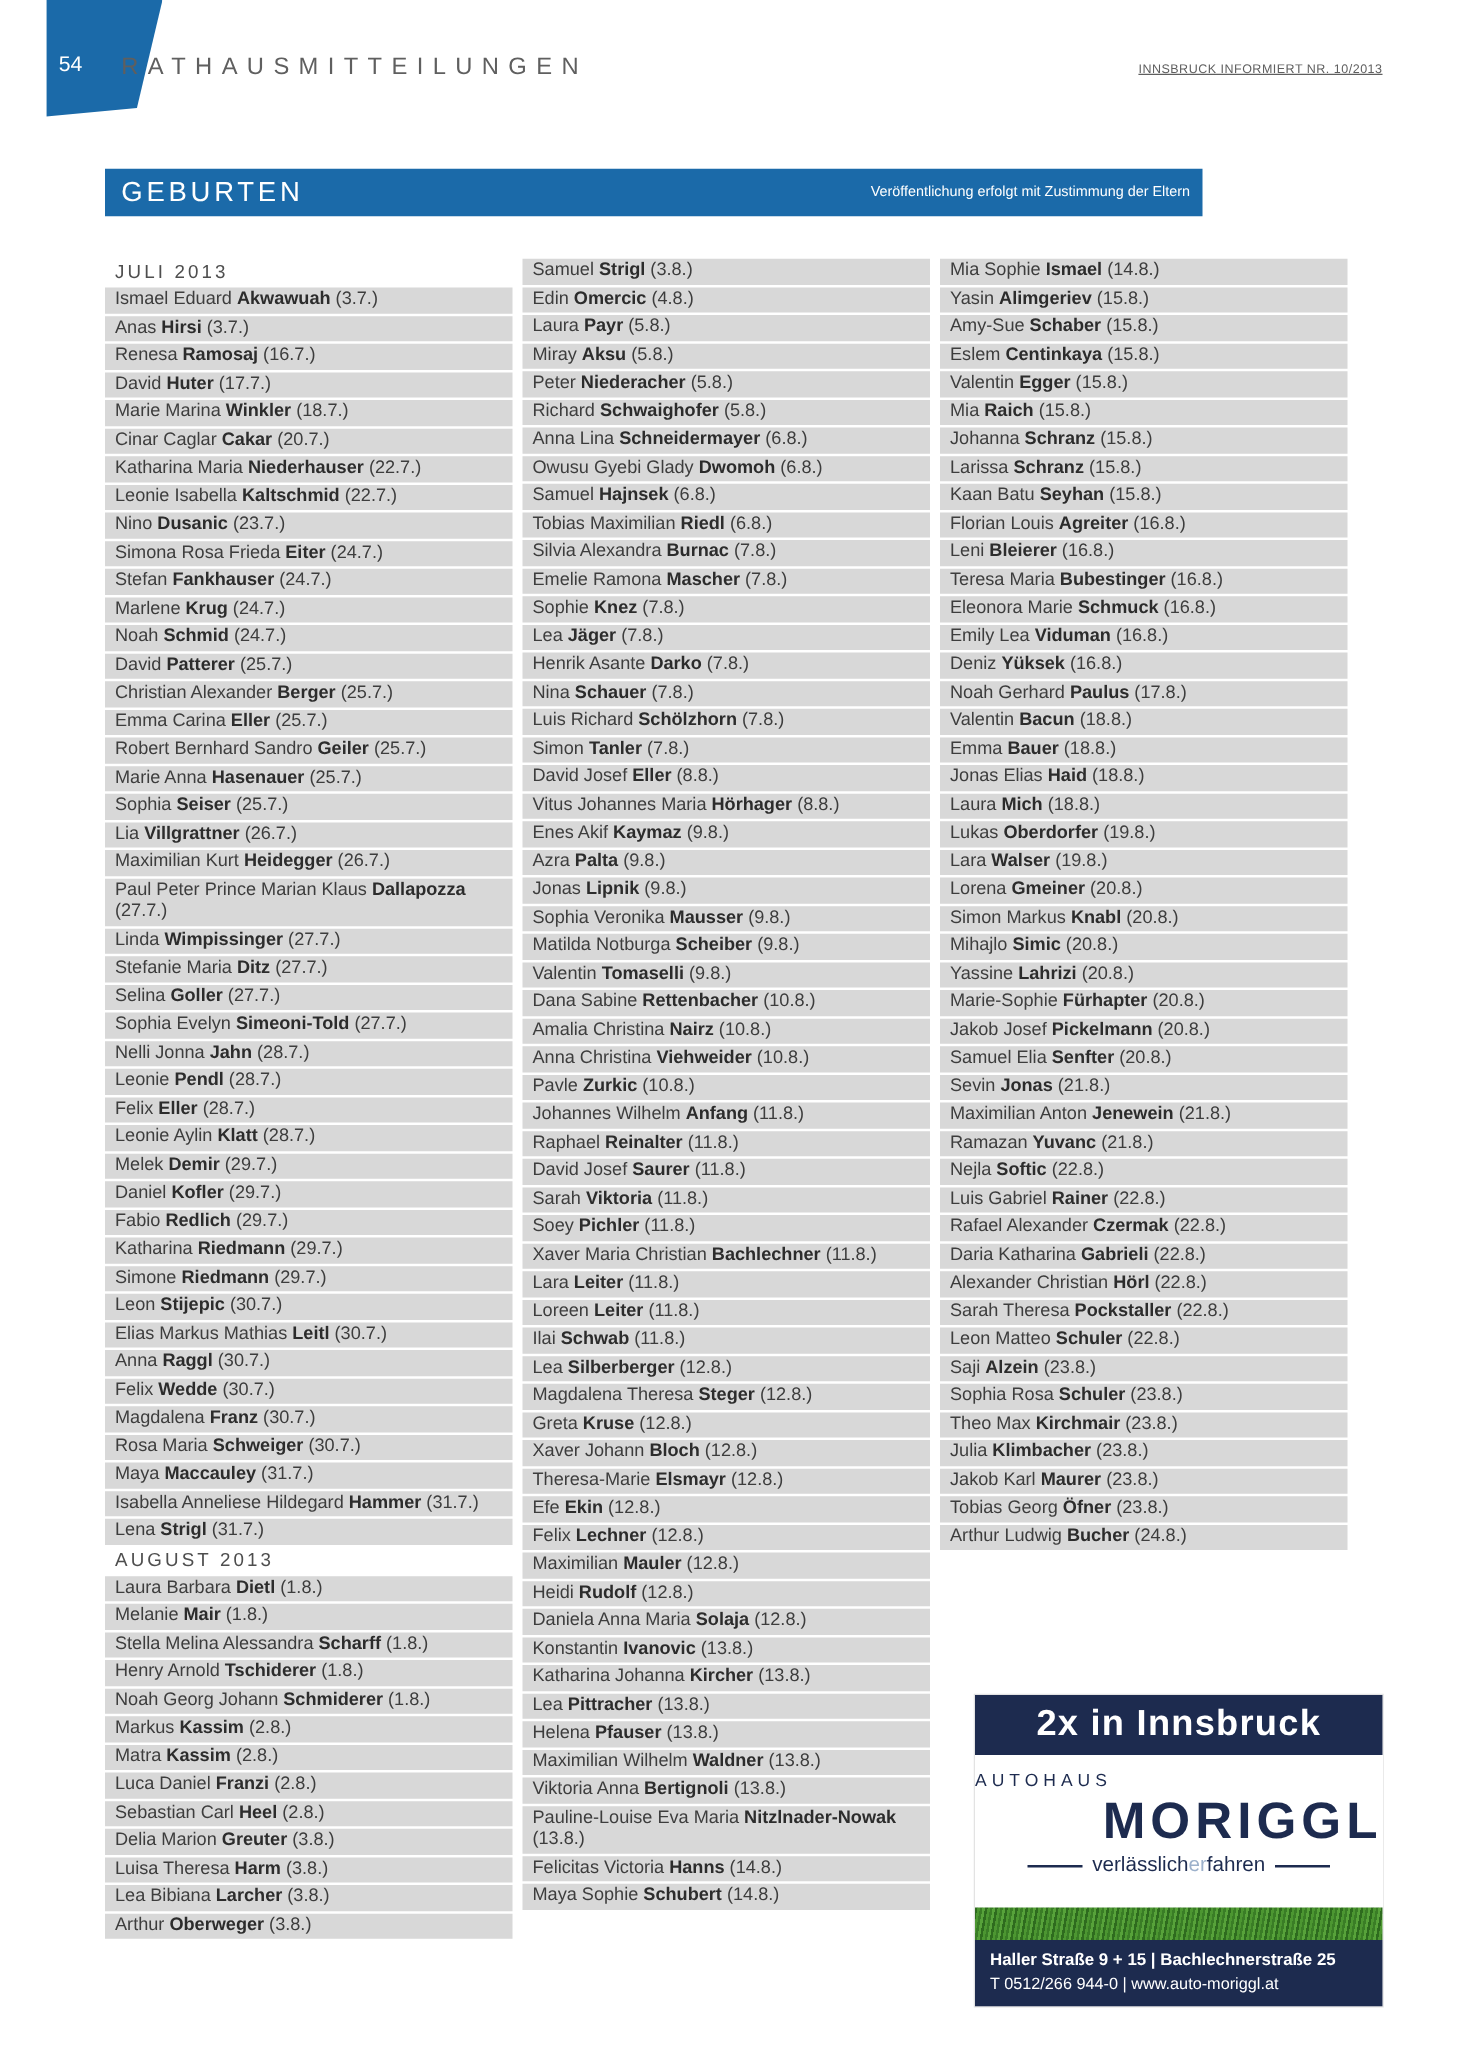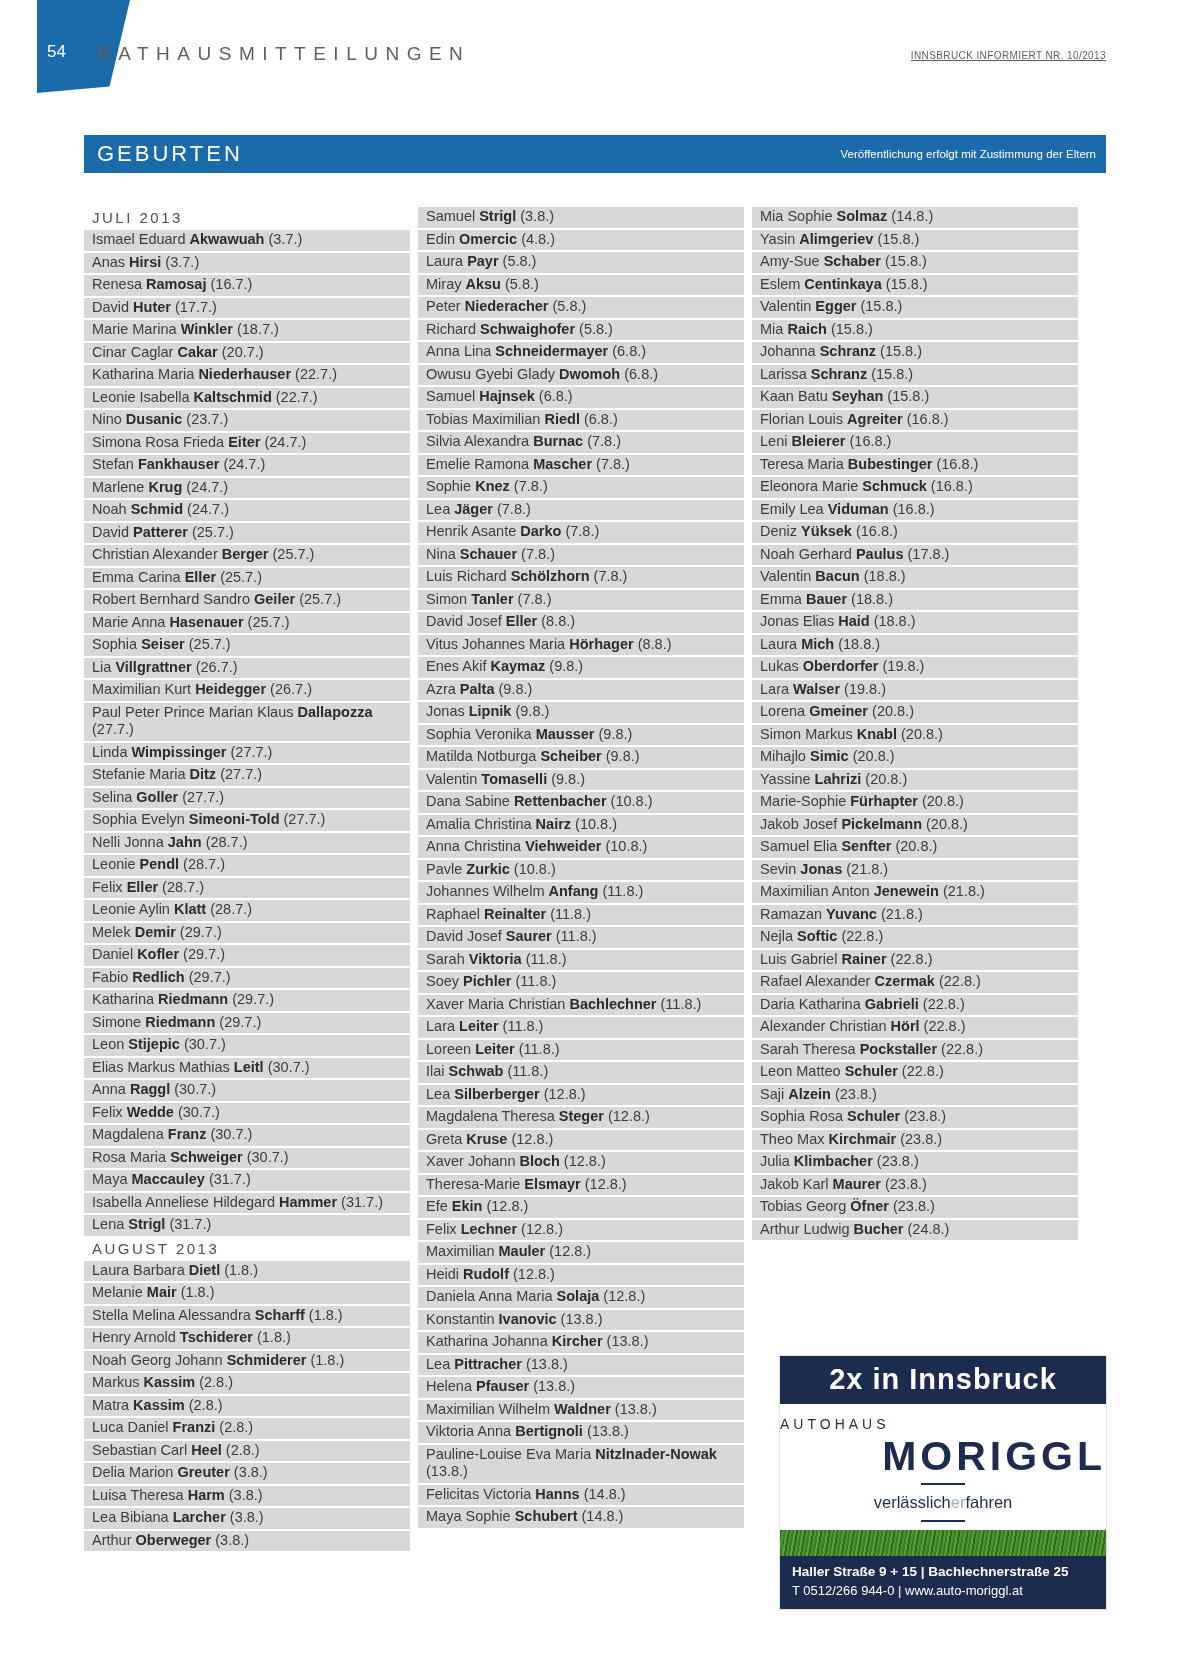--- a/index.html
+++ b/index.html
@@ -21,21 +21,21 @@
   .section-title {
     position:absolute; left:97px; top:43px;
     font-size:19px; font-weight:500; letter-spacing:7.5px; color:#5f5f5f;
   }
   .issue {
     position:absolute; top:50px; right:75px;
     font-size:10px; letter-spacing:0.4px; color:#5f5f5f;text-decoration:underline;
   }
   
   .banner {
-    position:absolute; left:84px; top:135px; width:1022px; height:38px;
+    position:absolute; left:84px; top:135px; width:878px; height:38px;
     background:#1b6aa9; color:#fff;
     display:flex; justify-content:space-between; align-items:center;
     padding:0 10px 0 13px;
   }
   .banner-title { font-size:22px; letter-spacing:3px; font-weight:400; }
   .banner-note { font-size:11.5px; }
   
   .columns {
     position:absolute; left:84px; top:207px; width:1022px;
     display:flex; gap:8px; align-items:flex-start;
@@ -62,21 +62,21 @@
   .ad-mid { background:#fff; padding:12px 0 0; }
   .ad-sub {
     text-align:left; color:#1d2b4f; font-size:14px; letter-spacing:4px;
   }
   .ad-brand {
     text-align:right; color:#1d2b4f; font-size:41px; font-weight:700;
     letter-spacing:4px; margin-top:1px;
   }
   .ad-tagline {
     display:flex; align-items:center; justify-content:center; gap:8px;
-    color:#1d2b4f; font-size:16.5px; margin:3px 0 8px;flex-direction:column;
+    color:#1d2b4f; font-size:16.5px; margin:3px 0 24px;
   }
   .ad-tagline .rule { width:44px; height:2px; background:#1d2b4f; }
   .ad-tagline .lt { color:#9db1cb; }
   .ad-grass {
     height:26px;
     background:
       repeating-linear-gradient(100deg, #2e6b1e 0 2px, #4c9631 2px 4px, #3a7d26 4px 6px, #57a23a 6px 8px);
   }
   .ad-footer { background:#1d2b4f; color:#fff; padding:8px 12px 11px; }
   .ad-addr { font-weight:700; font-size:13.5px; }
@@ -212,21 +212,21 @@
       <div class="row"><span>Katharina Johanna </span><strong>Kircher</strong><span> (13.8.)</span></div>
       <div class="row"><span>Lea </span><strong>Pittracher</strong><span> (13.8.)</span></div>
       <div class="row"><span>Helena </span><strong>Pfauser</strong><span> (13.8.)</span></div>
       <div class="row"><span>Maximilian Wilhelm </span><strong>Waldner</strong><span> (13.8.)</span></div>
       <div class="row"><span>Viktoria Anna </span><strong>Bertignoli</strong><span> (13.8.)</span></div>
       <div class="row"><span>Pauline-Louise Eva Maria </span><strong>Nitzlnader-Nowak</strong><span> (13.8.)</span></div>
       <div class="row"><span>Felicitas Victoria </span><strong>Hanns</strong><span> (14.8.)</span></div>
       <div class="row"><span>Maya Sophie </span><strong>Schubert</strong><span> (14.8.)</span></div>
     </div>
   <div class="col" id="col-2">
-      <div class="row"><span>Mia Sophie </span><strong>Solmaz</strong><span> (14.8.)</span></div>
+      <div class="row"><span>Mia Sophie </span><strong>Ismael</strong><span> (14.8.)</span></div>
       <div class="row"><span>Yasin </span><strong>Alimgeriev</strong><span> (15.8.)</span></div>
       <div class="row"><span>Amy-Sue </span><strong>Schaber</strong><span> (15.8.)</span></div>
       <div class="row"><span>Eslem </span><strong>Centinkaya</strong><span> (15.8.)</span></div>
       <div class="row"><span>Valentin </span><strong>Egger</strong><span> (15.8.)</span></div>
       <div class="row"><span>Mia </span><strong>Raich</strong><span> (15.8.)</span></div>
       <div class="row"><span>Johanna </span><strong>Schranz</strong><span> (15.8.)</span></div>
       <div class="row"><span>Larissa </span><strong>Schranz</strong><span> (15.8.)</span></div>
       <div class="row"><span>Kaan Batu </span><strong>Seyhan</strong><span> (15.8.)</span></div>
       <div class="row"><span>Florian Louis </span><strong>Agreiter</strong><span> (16.8.)</span></div>
       <div class="row"><span>Leni </span><strong>Bleierer</strong><span> (16.8.)</span></div>

